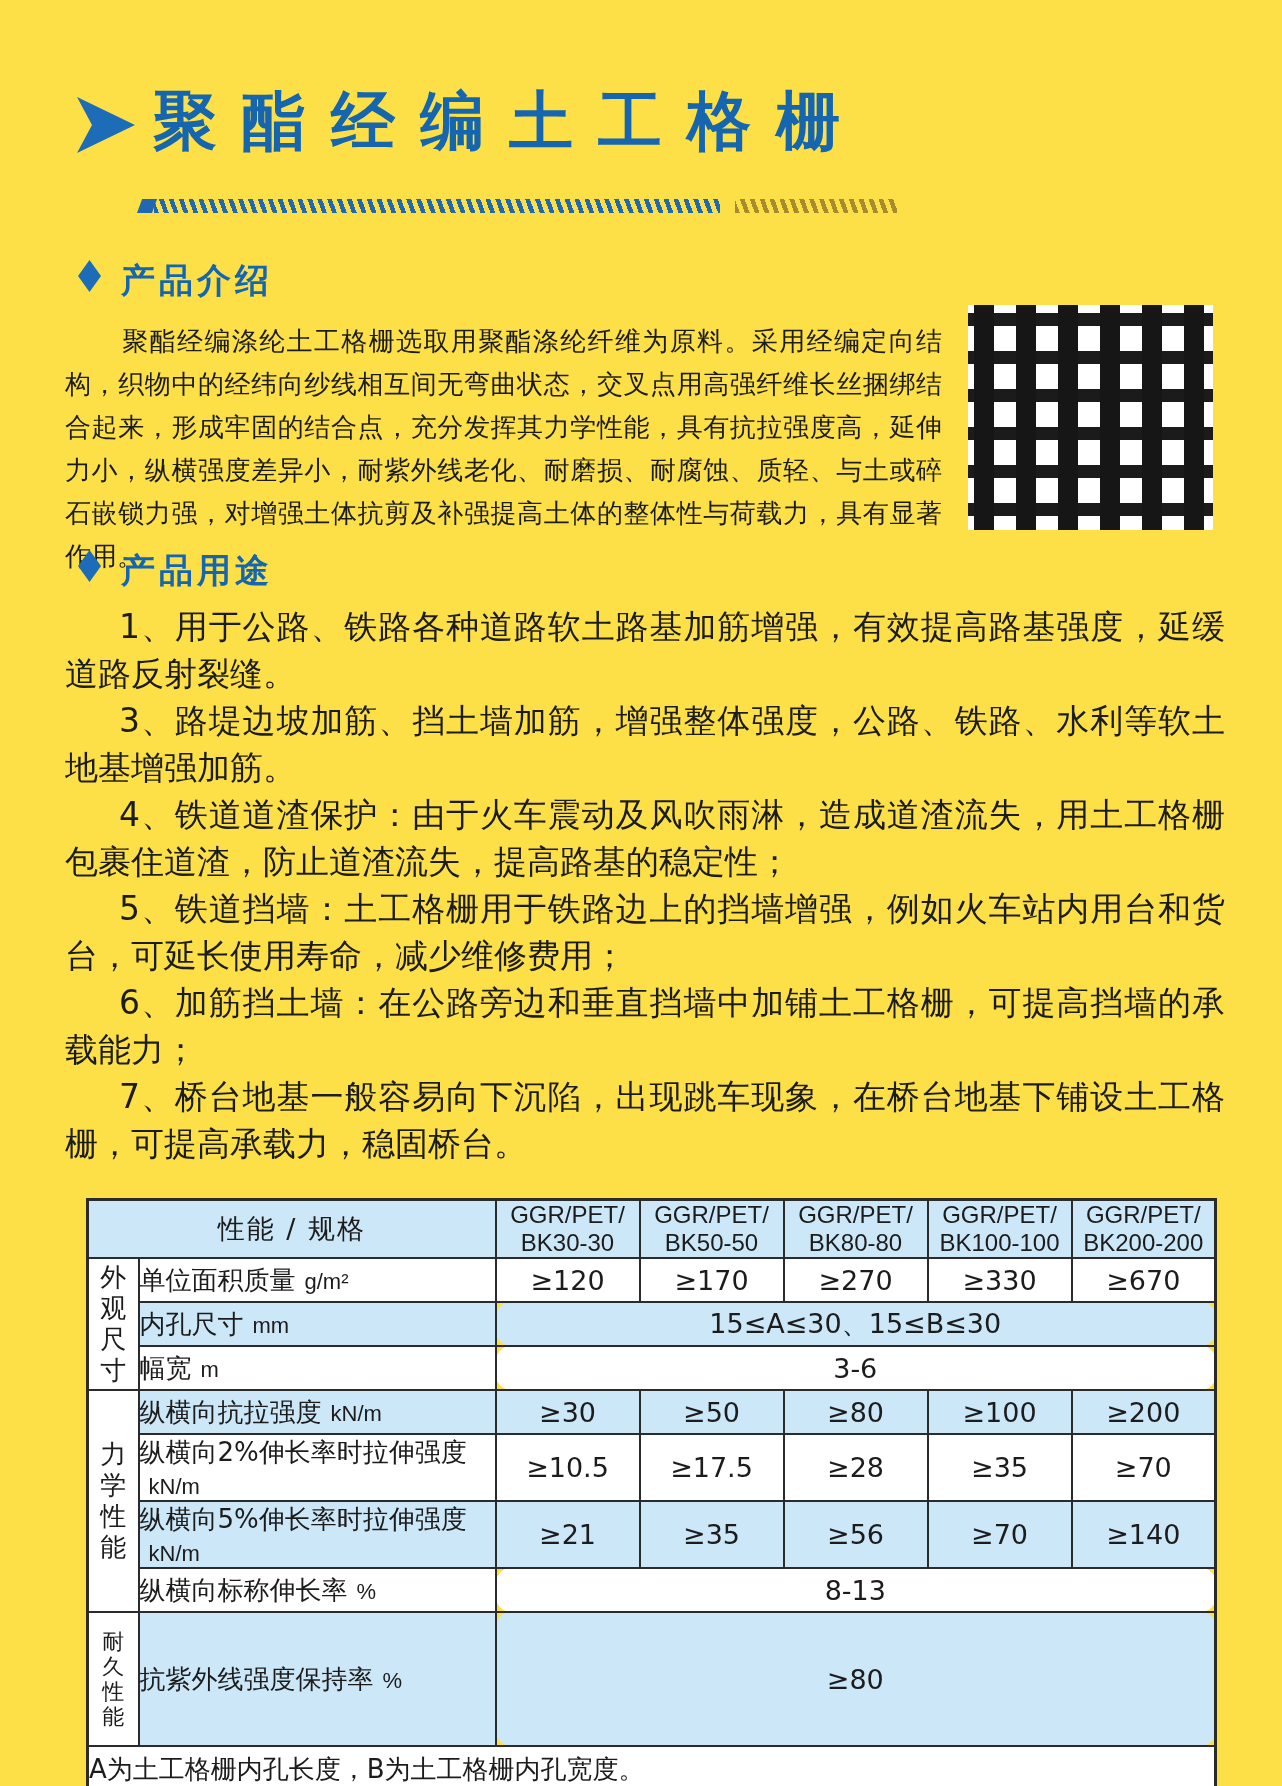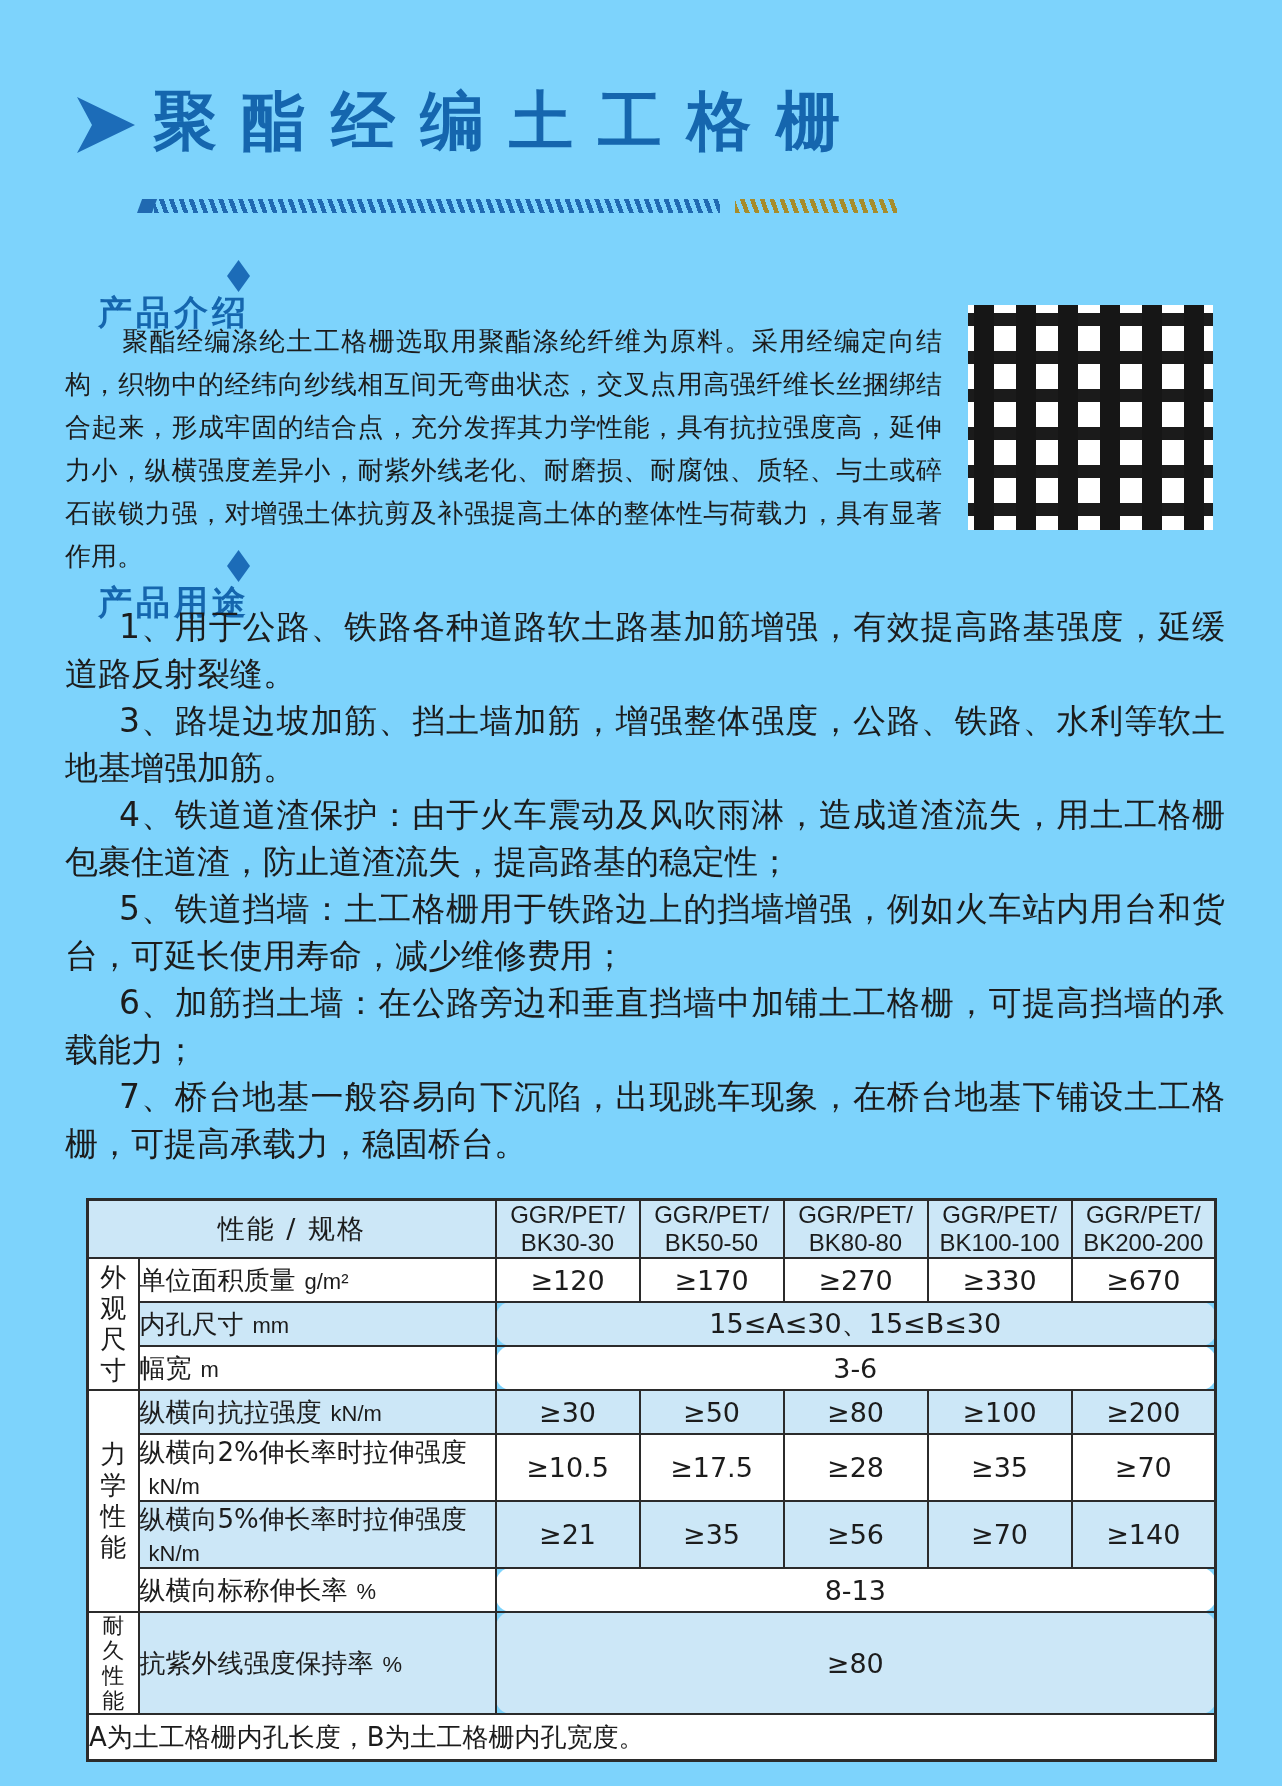--- a/index.html
+++ b/index.html
@@ -7,21 +7,21 @@
     --stripe-blue:#2069b1;
     --stripe-gold:#a68c2c;
     --row-blue:#cce7f7;
     --line:#2b2b2b;
     --ink:#1c1c1c;
   }
   html,body{margin:0;padding:0;background:#ffffff;}
   .page{
     position:relative;
     width:1282px;height:1786px;
-    background:#7dd3fc;
+    background:#fde047;
     overflow:hidden;
     font-family:"DejaVu Sans","Liberation Sans",sans-serif;
     color:var(--ink);
   }
 
   
   .title-block{position:absolute;top:86px;left:75px;display:flex;align-items:center;}
   .title-arrow{width:60px;height:56px;flex:0 0 auto;margin-top:8px;}
   .page-title{
     margin:0 0 0 18px;
@@ -36,21 +36,21 @@
   
   .divider{position:absolute;top:199px;left:137px;height:14px;display:flex;}
   .divider-lead{width:15px;height:14px;background:var(--stripe-blue);transform:skewX(-20deg);transform-origin:bottom left;}
   .divider-blue{width:566px;height:14px;margin-left:2px;
     background:repeating-linear-gradient(70deg,var(--stripe-blue) 0 4.5px,transparent 4.5px 9.3px);}
   .divider-gap{width:15px;height:14px;}
   .divider-gold{width:162px;height:14px;
     background:repeating-linear-gradient(70deg,var(--stripe-gold) 0 4.5px,transparent 4.5px 9.3px);}
 
   
-  .sec-heading{position:absolute;left:78px;display:flex;align-items:flex-end;flex-direction:column;}
+  .sec-heading{position:absolute;left:78px;display:flex;align-items:flex-start;}
   .sec-heading .diamond{width:23px;height:32px;flex:0 0 auto;}
   .sec-heading h2{
     margin:0 0 0 20px;
     font-size:34px;line-height:40px;font-weight:bold;
     letter-spacing:4px;color:var(--brand-blue);white-space:nowrap;
   }
   .sh-intro{top:260px;}
   .sh-uses{top:550px;}
   .sh-specs{top:1136px;}
 
@@ -95,21 +95,21 @@
   .corner-cell{font-weight:normal;font-size:27px;letter-spacing:2px;background:var(--row-blue);}
   .col-head{
     font-weight:normal;text-align:center;background:var(--row-blue);
     font-family:"Liberation Sans","DejaVu Sans",sans-serif;
     font-size:24px;line-height:28px;white-space:pre-line;
   }
   .cat-cell{
     background:#ffffff;text-align:center;vertical-align:middle;
     font-size:26px;line-height:31px;padding:0 11px;word-break:break-all;
   }
-  .cat-cell.cat-small{font-size:22px;line-height:25px;padding:0 3px;}
+  .cat-cell.cat-small{font-size:22px;line-height:25px;padding:16px 3px;}
   .prop-cell{text-align:left;padding-left:14px;}
   .prop-cell .unit{font-family:"Liberation Sans","DejaVu Sans",sans-serif;font-size:22px;margin-left:9px;}
   .val-cell{text-align:center;font-size:27px;}
   .merged-cell{text-align:center;font-size:27px;border-radius:15px;}
   .footnote-cell{background:#ffffff;text-align:left;padding-left:48px;font-size:26px;height:44px;}
 </style>
 </head>
 <body>
 
 <div class="page">

